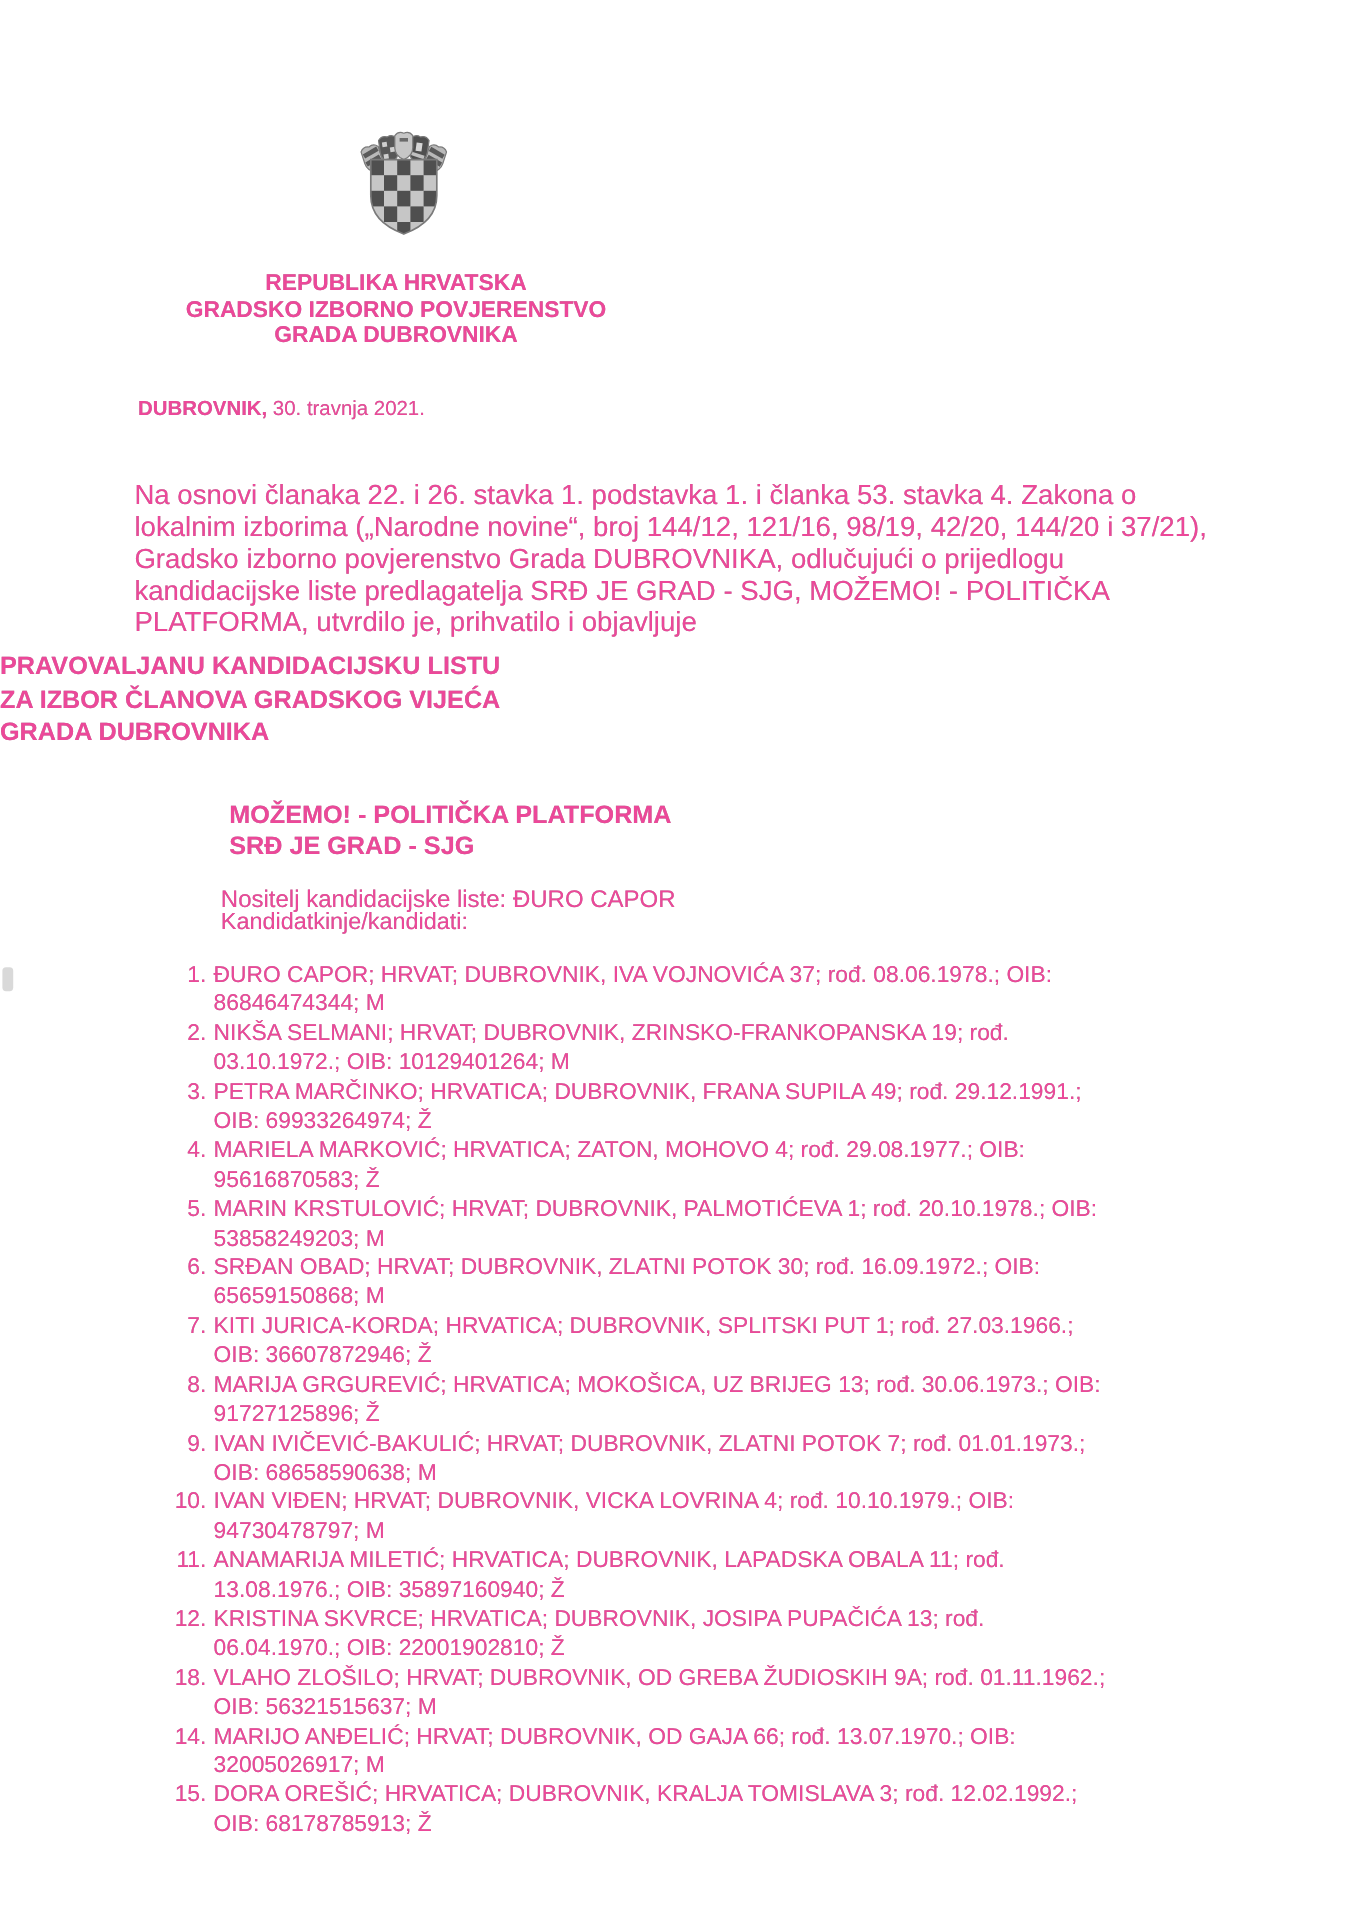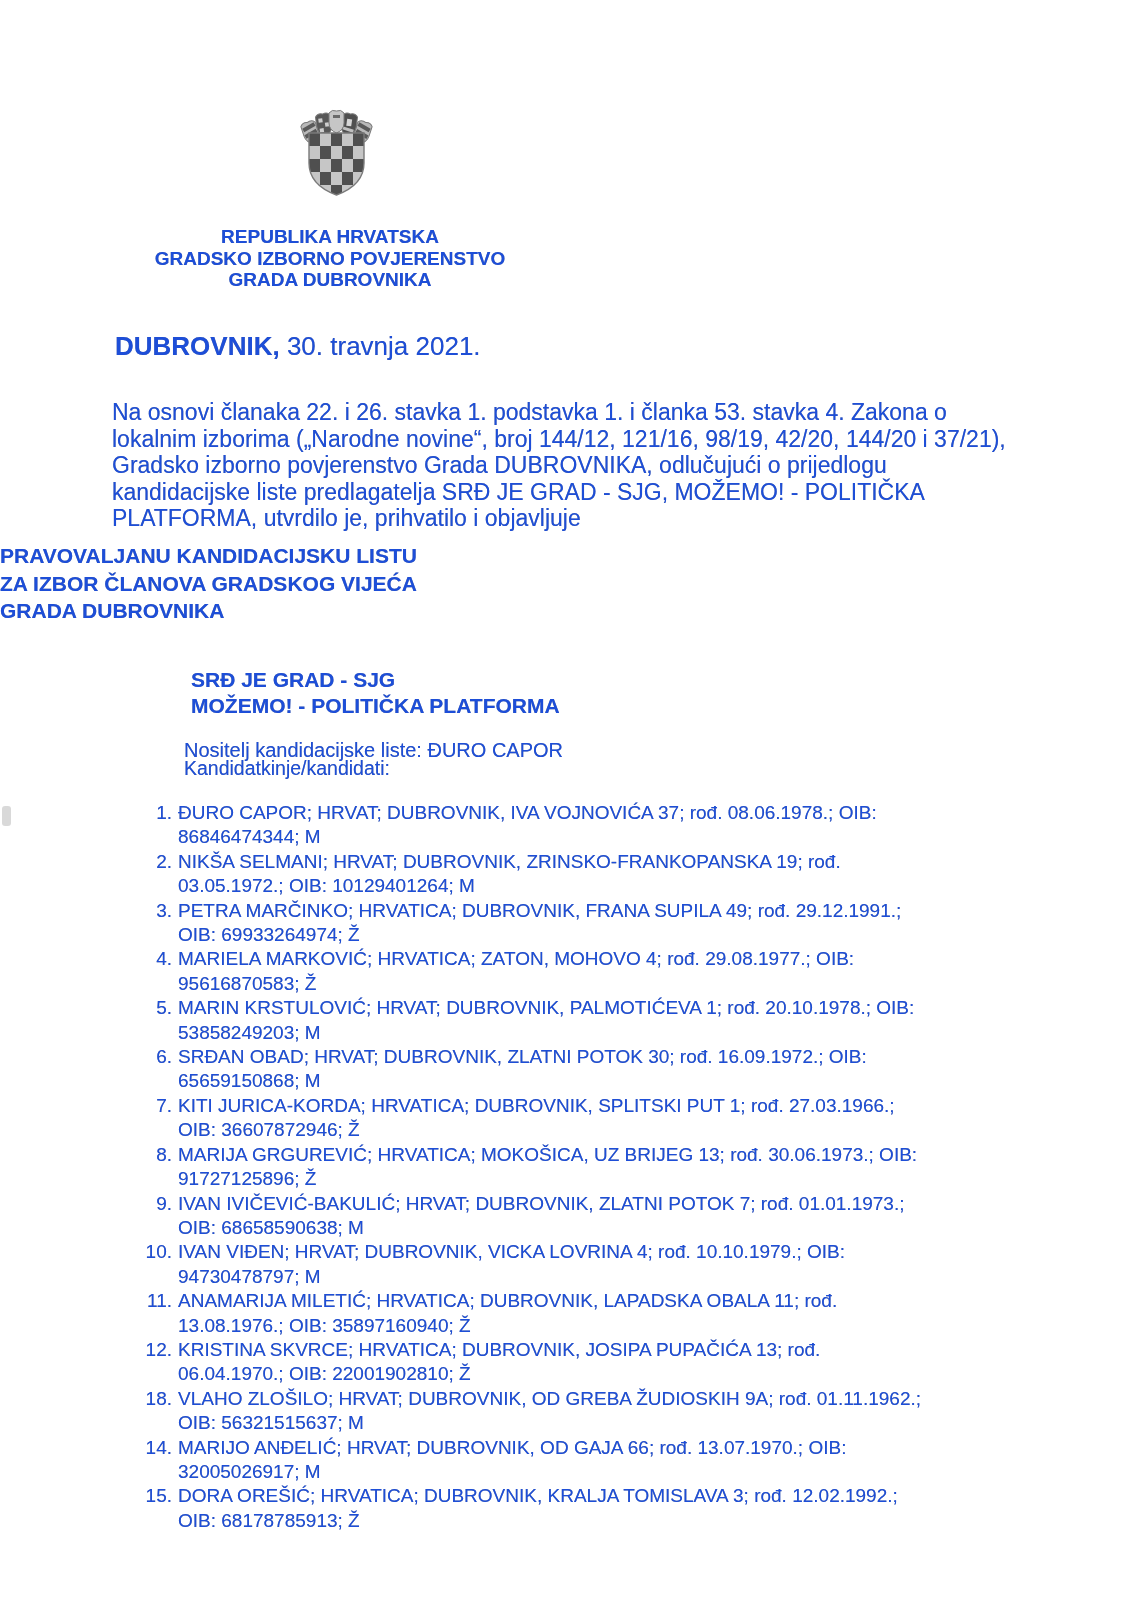--- a/index.html
+++ b/index.html
@@ -2,31 +2,31 @@
 <html><head>
 <meta charset="utf-8">
 <style>
   html,body{margin:0;padding:0;background:#e8e8e8;}
   .page{
     position:relative;
     width:1131px;height:1600px;
     margin:0 auto;
     background:#ffffff;
     font-family:"Liberation Sans", sans-serif;
-    color:#1d4ed8;
+    color:#ec4899;
     overflow:hidden;
     text-shadow:0 0 0.5px rgba(40,40,40,0.45);
   }
   .coat{position:absolute;left:300px;top:106px;width:73px;height:92px;}
   .letterhead-text{
     position:absolute;left:110px;top:226px;width:440px;
     text-align:center;font-weight:bold;font-size:19px;line-height:21.5px;
     white-space:nowrap;
   }
-  .dateline{position:absolute;left:115px;top:331px;font-size:26px;white-space:nowrap;}
+  .dateline{position:absolute;left:115px;top:331px;font-size:17px;white-space:nowrap;}
   .dateline .city{font-weight:bold;}
   .intro{
     position:absolute;left:112px;top:399px;width:912px;
     font-size:23px;line-height:26.5px;margin:0;
   }
   .doc-title{
     position:absolute;left:0;top:542px;width:1121px;
     font-weight:bold;font-size:21px;line-height:27.5px;
     white-space:nowrap;
   }
@@ -120,41 +120,41 @@
 
   <p class="intro">Na osnovi članaka 22. i 26. stavka 1. podstavka 1. i članka 53. stavka 4. Zakona o lokalnim izborima („Narodne novine“, broj 144/12, 121/16, 98/19, 42/20, 144/20 i 37/21), Gradsko izborno povjerenstvo Grada DUBROVNIKA, odlučujući o prijedlogu kandidacijske liste predlagatelja SRĐ JE GRAD - SJG, MOŽEMO! - POLITIČKA PLATFORMA, utvrdilo je, prihvatilo i objavljuje</p>
 
   <div class="doc-title">
     <div>PRAVOVALJANU KANDIDACIJSKU LISTU</div>
     <div>ZA IZBOR ČLANOVA GRADSKOG VIJEĆA</div>
     <div>GRADA DUBROVNIKA</div>
   </div>
 
   <div class="party-block">
+    <div>MOŽEMO! - POLITIČKA PLATFORMA</div>
     <div>SRĐ JE GRAD - SJG</div>
-    <div>MOŽEMO! - POLITIČKA PLATFORMA</div>
   </div>
 
   <div class="holder">Nositelj kandidacijske liste: ĐURO CAPOR</div>
 
   <div class="cand-label">Kandidatkinje/kandidati:</div>
 
   <div class="cands">
     <div class="cand-row">
       <span class="cand-num">1.</span>
       <span class="cand-text">
           <span class="ln">ĐURO CAPOR; HRVAT; DUBROVNIK, IVA VOJNOVIĆA 37; rođ. 08.06.1978.; OIB:</span>
           <span class="ln">86846474344; M</span>
         </span>
     </div>
     <div class="cand-row">
       <span class="cand-num">2.</span>
       <span class="cand-text">
           <span class="ln">NIKŠA SELMANI; HRVAT; DUBROVNIK, ZRINSKO-FRANKOPANSKA 19; rođ.</span>
-          <span class="ln">03.05.1972.; OIB: 10129401264; M</span>
+          <span class="ln">03.10.1972.; OIB: 10129401264; M</span>
         </span>
     </div>
     <div class="cand-row">
       <span class="cand-num">3.</span>
       <span class="cand-text">
           <span class="ln">PETRA MARČINKO; HRVATICA; DUBROVNIK, FRANA SUPILA 49; rođ. 29.12.1991.;</span>
           <span class="ln">OIB: 69933264974; Ž</span>
         </span>
     </div>
     <div class="cand-row">

